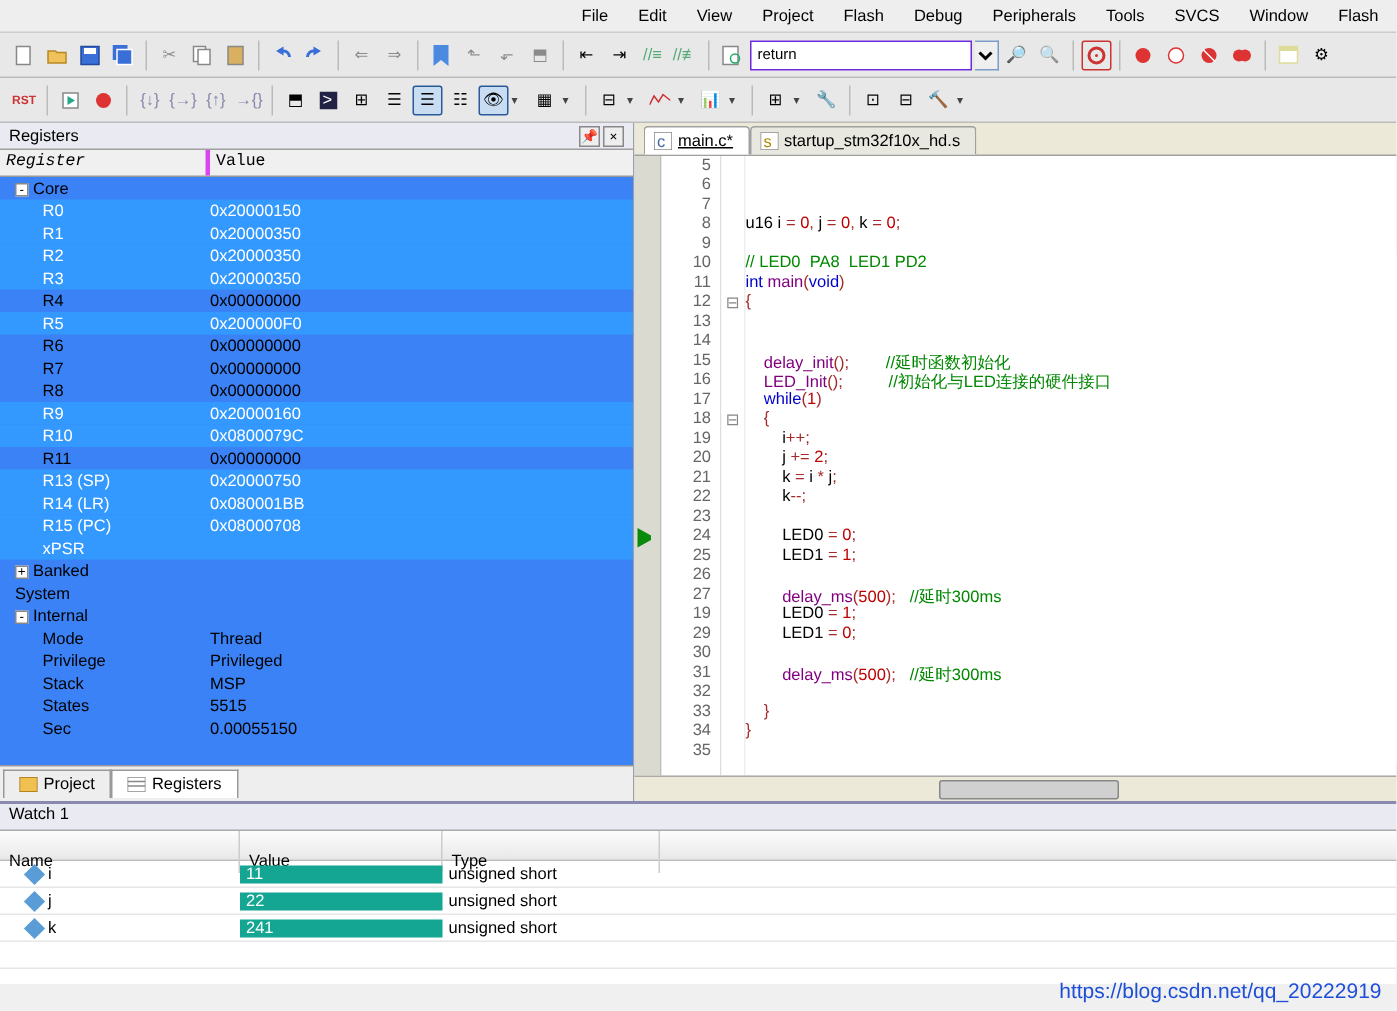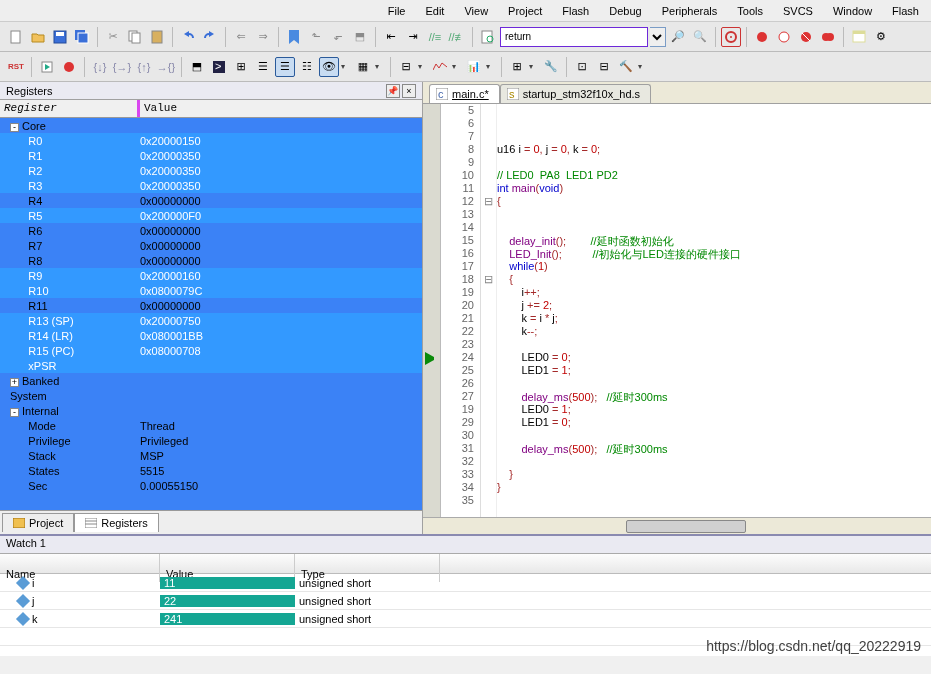--- a/index.html
+++ b/index.html
@@ -73,21 +73,21 @@
 .watch-header { display: flex; background: linear-gradient(#fdfdfd,#e8e8e8); border-bottom: 1px solid #bbb; height: 20px; font-size: 11px; }
 .watch-header div { padding: 14px 6px; border-right: 1px solid #ccc; }
 .wh-name { width: 160px; } .wh-val { width: 135px; } .wh-type { width: 145px; }
 .watch-row { display: flex; height: 18px; align-items: center; border-bottom: 1px solid #e6e6e6; font-size: 11px; }
 .watch-row .wc-name { width: 160px; padding-left: 18px; display: flex; align-items: center; gap: 4px; }
 .watch-row .wc-val { width: 135px; padding: 0 4px; }
 .watch-row .wc-type { width: 145px; padding: 0 4px; }
 .watch-row .wc-val.hl { background: #14a693; color: #fff; }
 .w-ico { width: 10px; height: 10px; background: #5a9cd6; transform: rotate(45deg); }
 
-.watermark { position: absolute; right: 10px; bottom: 20px; color: #404040; font-size: 14px; font-family: Arial; pointer-events: none; }
+.watermark { position: absolute; right: 10px; bottom: 6px; color: #1d4ed8; font-size: 14px; font-family: Arial; pointer-events: none; }
 </style>
 </head>
 <body>
 
 <div class="menubar">
   <span>File</span>
   <span>Edit</span>
   <span>View</span>
   <span>Project</span>
   <span>Flash</span>

